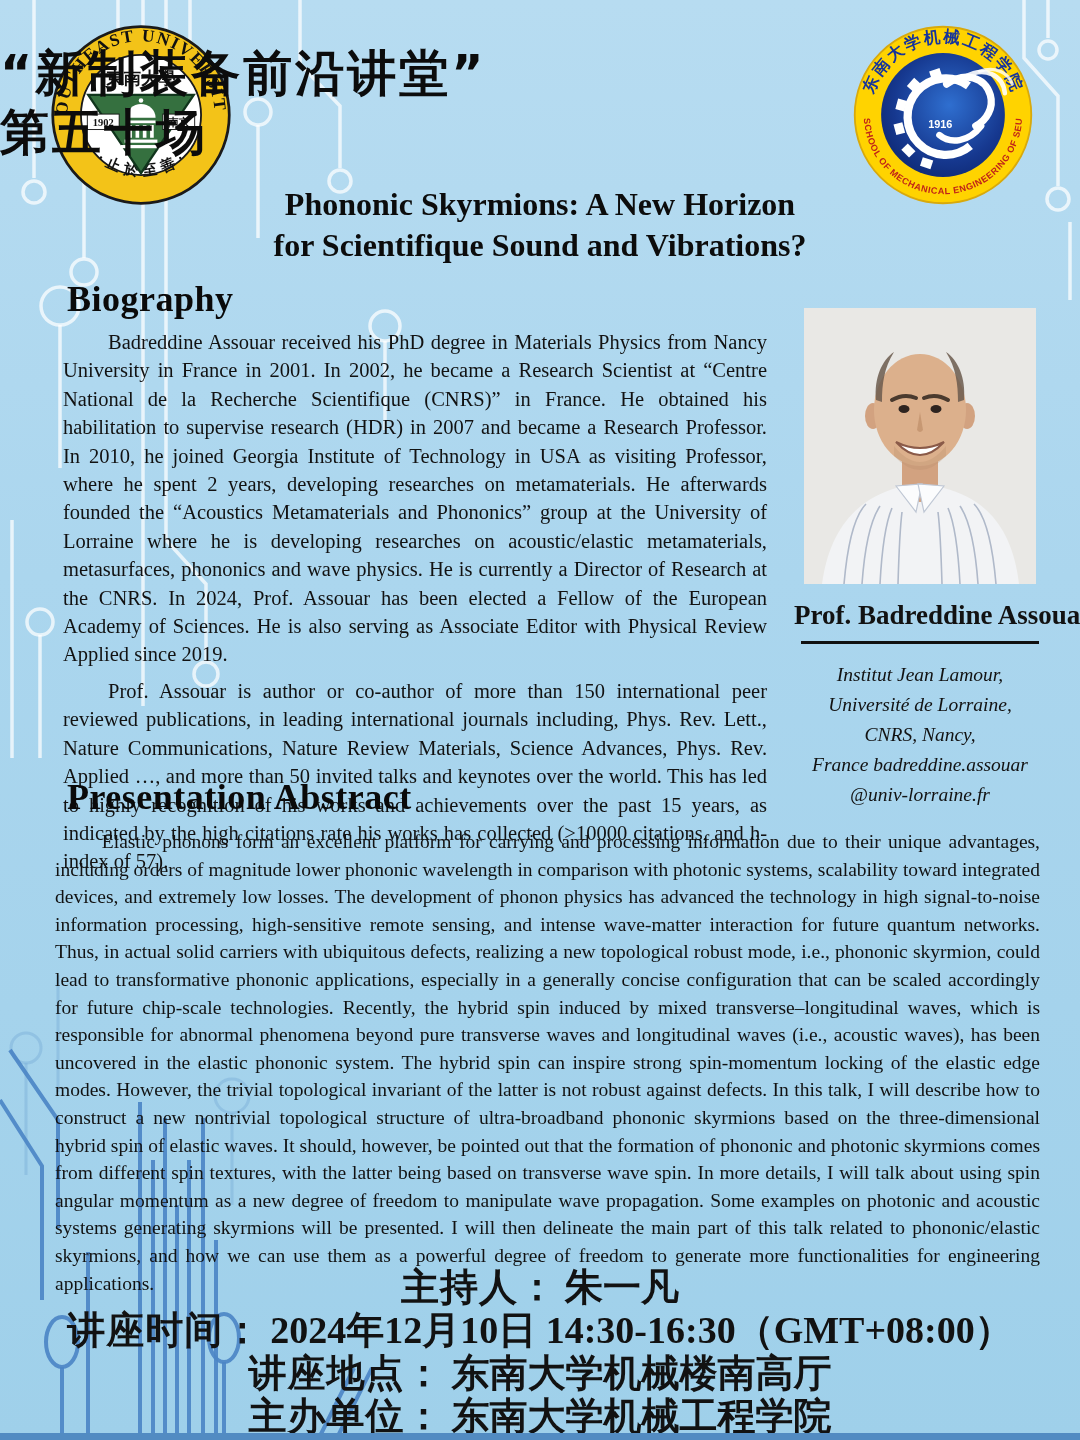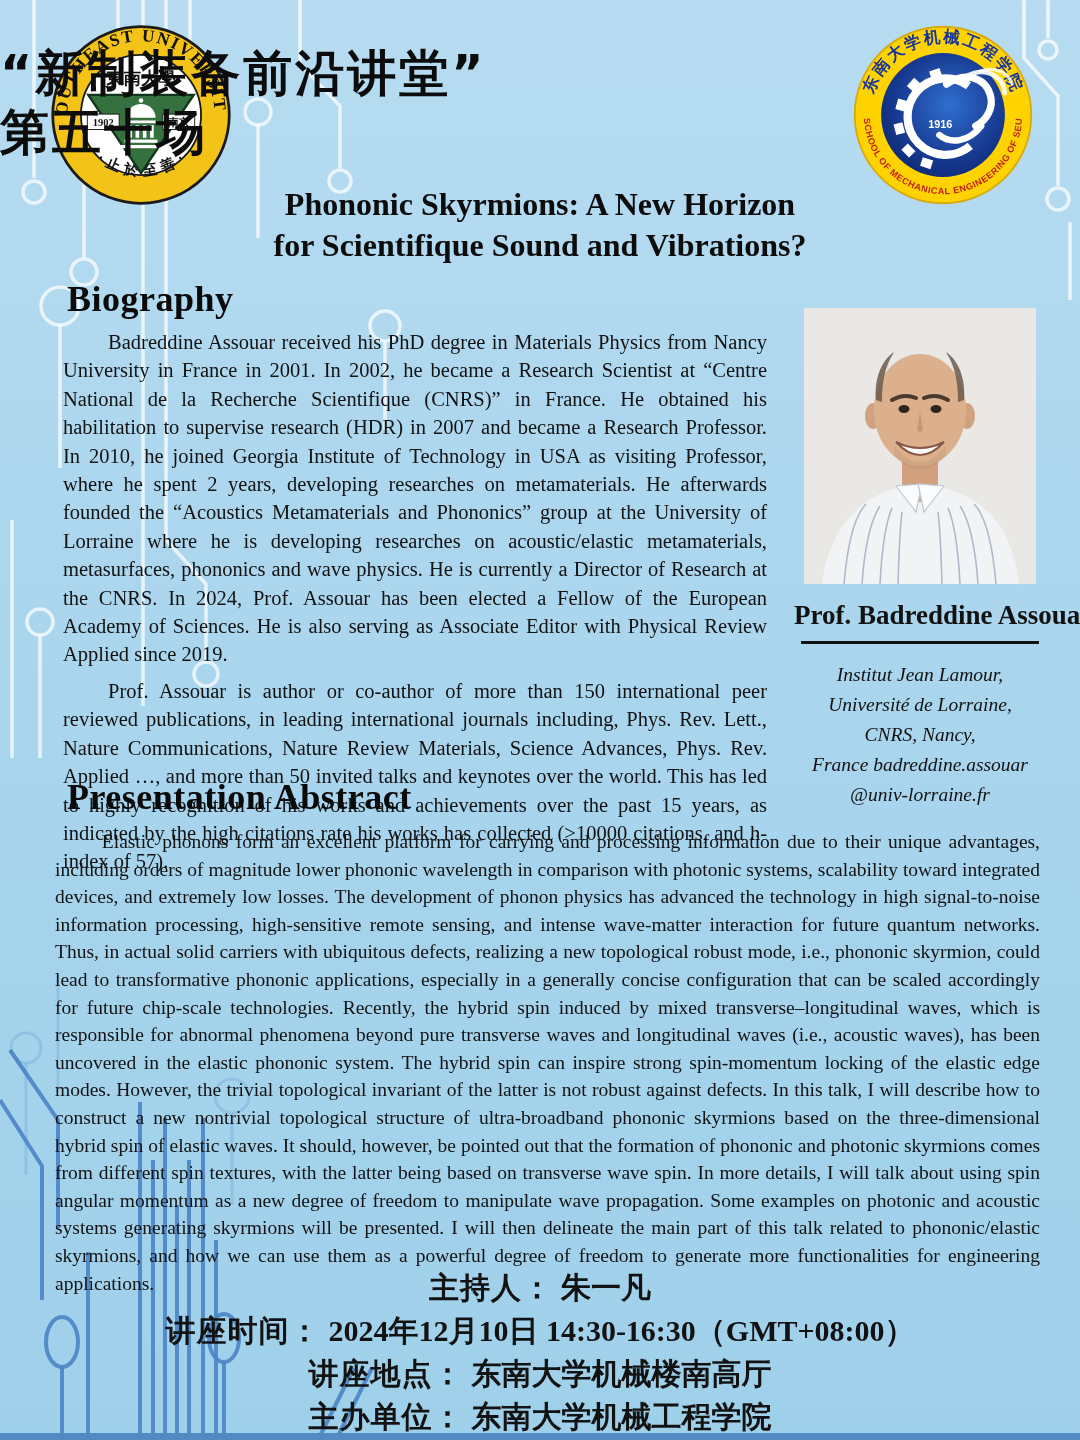--- a/index.html
+++ b/index.html
@@ -37,21 +37,21 @@
   .photo-frame { width:232px; height:276px; margin:0 auto; display:block; }
   .speaker-name { font-size:27px; font-weight:700; margin-top:16px; white-space:nowrap; }
   .name-rule { border:0; border-top:3px solid #111; width:238px; margin:10px auto 16px; }
   .affiliation { font-style:italic; font-size:19.5px; line-height:30px; }
   .abstract-text {
     position:absolute; left:55px; top:814px; width:985px;
     font-size:19.5px; line-height:27.6px; text-align:justify;margin-top:14px;
   }
   .abstract-text p { margin:0; text-indent:2.4em; }
   .footer { position:absolute; left:0; top:1266px; width:100%; text-align:center; font-weight:700; }
-  .footer-row { font-size:30px; line-height:43px; white-space:nowrap; }
+  .footer-row { font-size:38px; line-height:43px; white-space:nowrap; }
   .footer-row .label { letter-spacing:1px; }
   .footer-row .value { margin-left:8px; }
   .bottom-strip { position:absolute; left:0; bottom:0; width:100%; height:7px; background:#528bc2; }
   .arc-text { font-family:"Liberation Serif","DejaVu Serif",serif; }
 </style>
 </head>
 <body>
 
 <div class="page">
 

